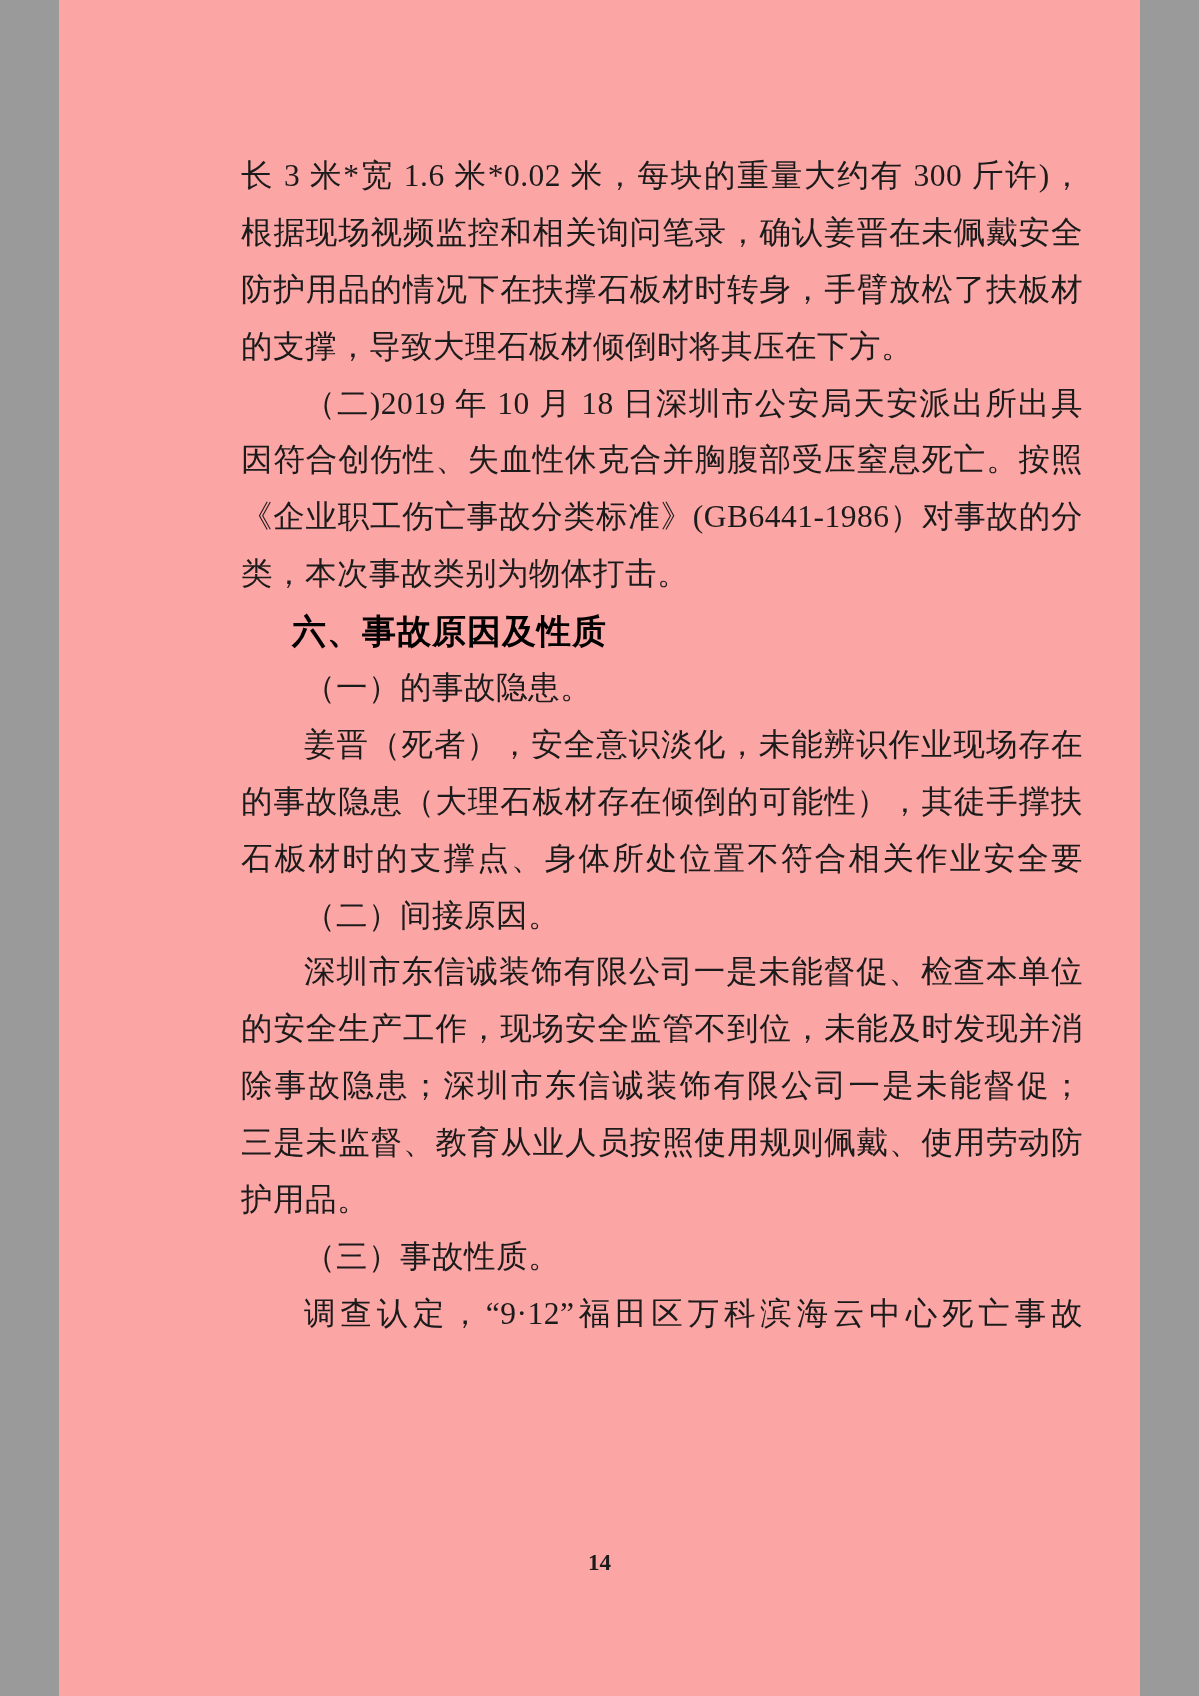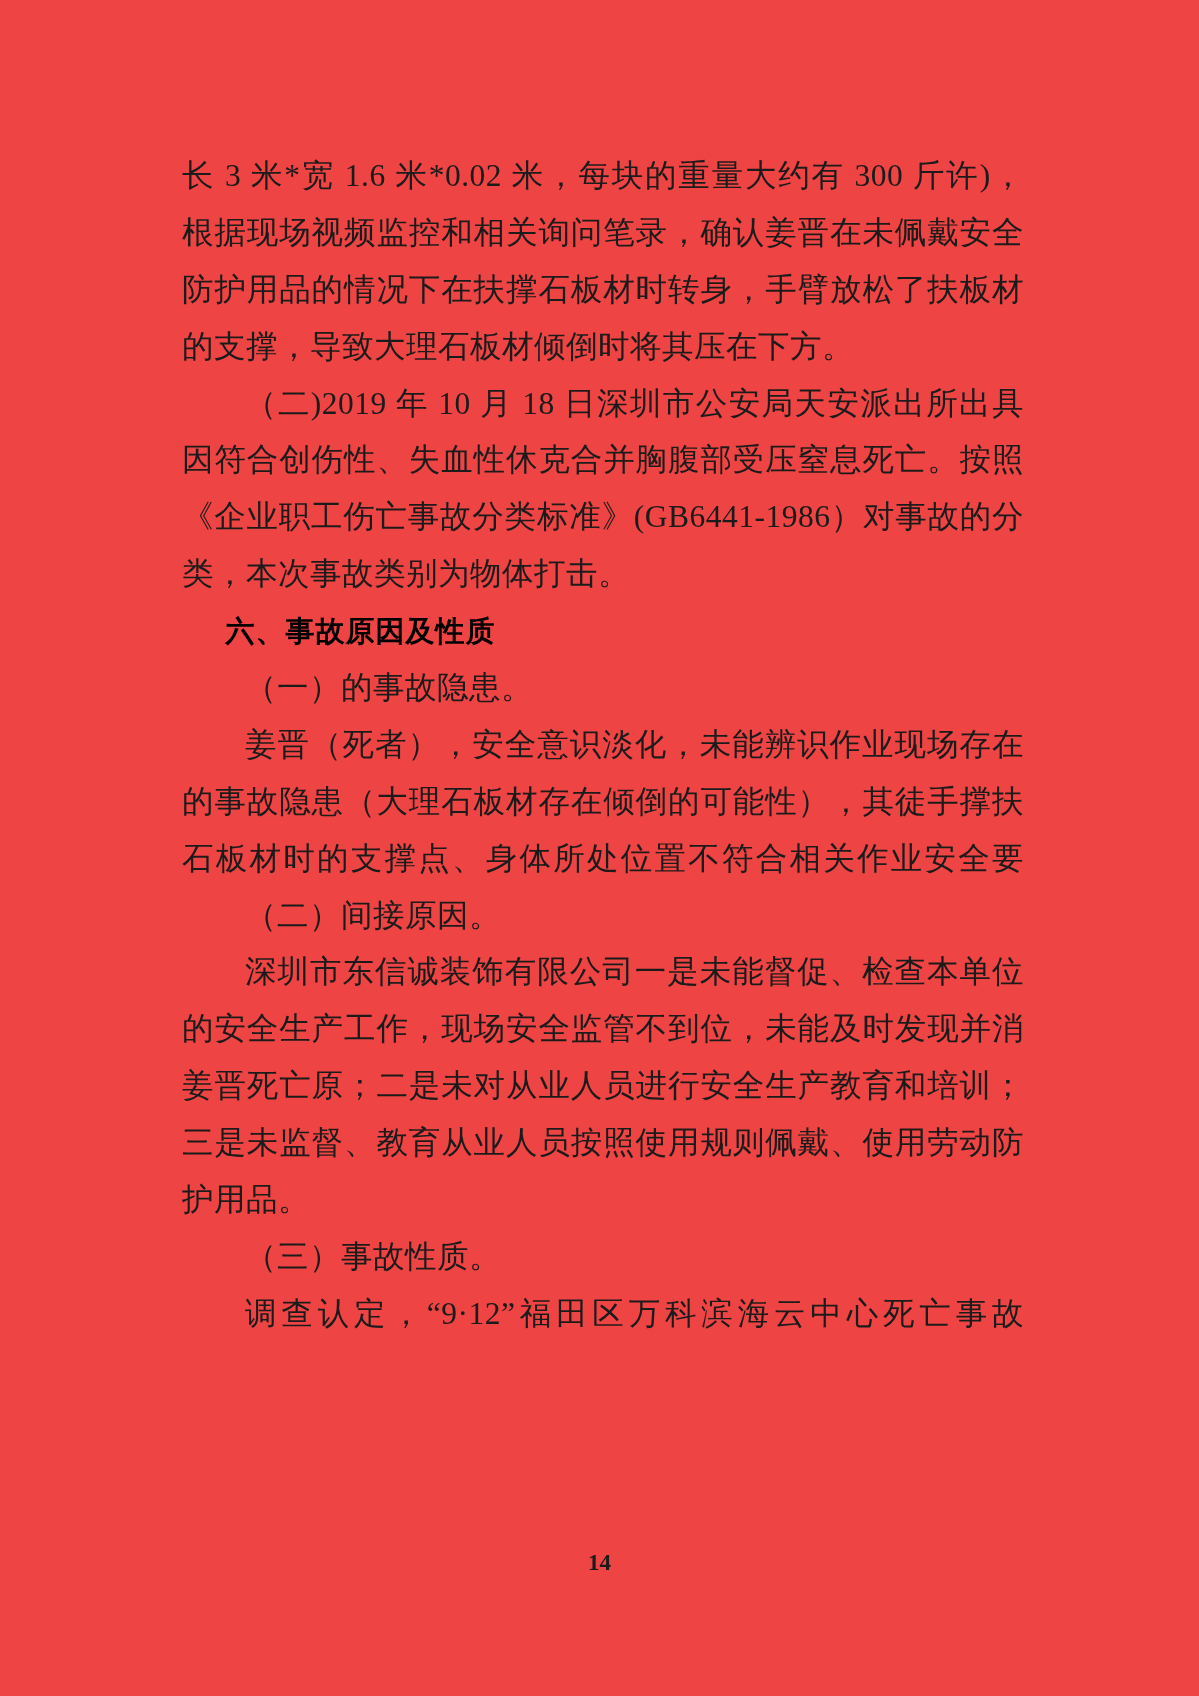--- a/index.html
+++ b/index.html
@@ -2,23 +2,23 @@
 <html><head>
 <meta charset="utf-8">
 <style>
   html, body {
     margin: 0;
     padding: 0;
     background: #9a9a9a;
   }
   .page {
     position: relative;
-    width: 1199px;
+    width: 1081px;
     height: 1696px;
-    background: #ef4444;
+    background: #fca5a5;
     font-family: "Liberation Serif", serif;
     color: #1b1b1b;
     overflow: hidden;
     margin: 0 auto;
   }
   .content {
     position: absolute;
     left: 182px;
     top: 148px;
     width: 842px;
@@ -35,21 +35,21 @@
     white-space: normal;
     text-align: justify;
     text-align-last: justify;
   }
   .indent {
     text-indent: 2em;
   }
   .heading {
     font-family: "Liberation Sans", sans-serif;
     font-weight: bold;
-    font-size: 29px;
+    font-size: 34px;
     color: #000000;
     text-indent: 1.5em;
     letter-spacing: 1px;
   }
   .page-number {
     position: absolute;
     top: 1548px;
     left: 0;
     width: 100%;
     text-align: center;
@@ -73,20 +73,20 @@
     <div class="line fill">《企业职工伤亡事故分类标准》(GB6441-1986）对事故的分</div>
     <div class="line">类，本次事故类别为物体打击。</div>
     <div class="line heading">六、事故原因及性质</div>
     <div class="line indent">（一）的事故隐患。</div>
     <div class="line indent fill">姜晋（死者），安全意识淡化，未能辨识作业现场存在</div>
     <div class="line fill">的事故隐患（大理石板材存在倾倒的可能性），其徒手撑扶</div>
     <div class="line fill">石板材时的支撑点、身体所处位置不符合相关作业安全要</div>
     <div class="line indent">（二）间接原因。</div>
     <div class="line indent fill">深圳市东信诚装饰有限公司一是未能督促、检查本单位</div>
     <div class="line fill">的安全生产工作，现场安全监管不到位，未能及时发现并消</div>
-    <div class="line fill">姜晋死亡原；二是未对从业人员进行安全生产教育和培训；</div>
+    <div class="line fill">除事故隐患；深圳市东信诚装饰有限公司一是未能督促；</div>
     <div class="line fill">三是未监督、教育从业人员按照使用规则佩戴、使用劳动防</div>
     <div class="line">护用品。</div>
     <div class="line indent">（三）事故性质。</div>
     <div class="line indent fill">调查认定，“9·12”福田区万科滨海云中心死亡事故</div>
   </div>
   <div class="page-number">14</div>
 </div>
 
 </body></html>

